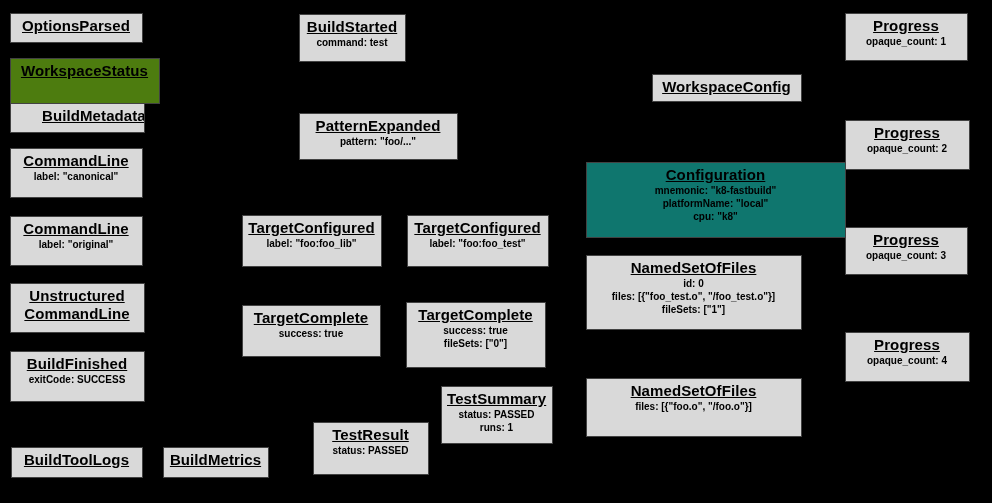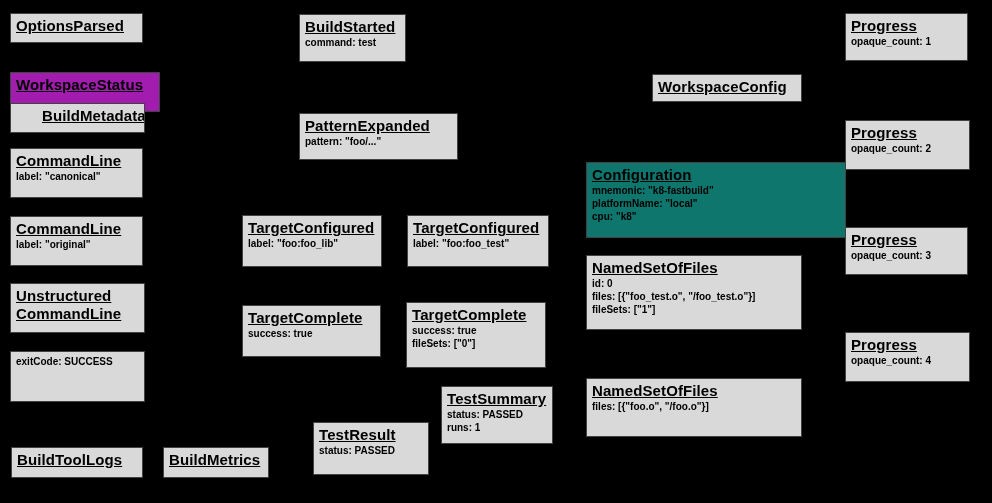--- a/index.html
+++ b/index.html
@@ -35,43 +35,44 @@
   .node-detail {
     font-size: 10px;
     font-weight: bold;
     line-height: 1.3;
     white-space: nowrap;
   }
 </style>
 </head>
 <body>
 
-<div class="canvas" style="background: rgb(0, 0, 0);">
+<div class="canvas" style="background: rgb(0, 0, 0); text-align: center;">
     <div class="event-node" style="left: 10px; top: 13px; width: 133px; height: 30px; background: rgb(217, 217, 217); border-color: rgb(66, 66, 66); color: rgb(0, 0, 0);">
       <div class="node-title">OptionsParsed</div>
     </div>
-    <div class="event-node" style="left: 10px; top: 72px; width: 150px; height: 40px; background: #a21caf; border-color: rgb(66, 66, 66); color: rgb(0, 0, 0);">
+    <div class="event-node" style="left: 10px; top: 58px; width: 150px; height: 46px; background: #4d7c0f; border-color: rgb(66, 66, 66); color: rgb(0, 0, 0);">
       <div class="node-title">WorkspaceStatus</div>
     </div>
     <div class="event-node" style="left: 10px; top: 103px; width: 135px; height: 30px; background: rgb(217, 217, 217); border-color: rgb(66, 66, 66); color: rgb(0, 0, 0); padding-left: 31px;">
       <div class="node-title">BuildMetadata</div>
     </div>
     <div class="event-node" style="left: 10px; top: 148px; width: 133px; height: 50px; background: rgb(217, 217, 217); border-color: rgb(66, 66, 66); color: rgb(0, 0, 0);">
       <div class="node-title">CommandLine</div>
       <div class="node-detail">label: "canonical"</div>
     </div>
     <div class="event-node" style="left: 10px; top: 216px; width: 133px; height: 50px; background: rgb(217, 217, 217); border-color: rgb(66, 66, 66); color: rgb(0, 0, 0);">
       <div class="node-title">CommandLine</div>
       <div class="node-detail">label: "original"</div>
     </div>
     <div class="event-node" style="left: 10px; top: 283px; width: 135px; height: 50px; background: rgb(217, 217, 217); border-color: rgb(66, 66, 66); color: rgb(0, 0, 0);">
       <div class="node-title">Unstructured</div>
       <div class="node-title">CommandLine</div>
     </div>
     <div class="event-node" style="left: 10px; top: 351px; width: 135px; height: 51px; background: rgb(217, 217, 217); border-color: rgb(66, 66, 66); color: rgb(0, 0, 0);">
+      <div class="node-title">BuildFinished</div>
       <div class="node-detail">exitCode: SUCCESS</div>
     </div>
     <div class="event-node" style="left: 11px; top: 447px; width: 132px; height: 31px; background: rgb(217, 217, 217); border-color: rgb(66, 66, 66); color: rgb(0, 0, 0);">
       <div class="node-title">BuildToolLogs</div>
     </div>
     <div class="event-node" style="left: 163px; top: 447px; width: 106px; height: 31px; background: rgb(217, 217, 217); border-color: rgb(66, 66, 66); color: rgb(0, 0, 0);">
       <div class="node-title">BuildMetrics</div>
     </div>
     <div class="event-node" style="left: 299px; top: 14px; width: 107px; height: 48px; background: rgb(217, 217, 217); border-color: rgb(66, 66, 66); color: rgb(0, 0, 0);">
       <div class="node-title">BuildStarted</div>

